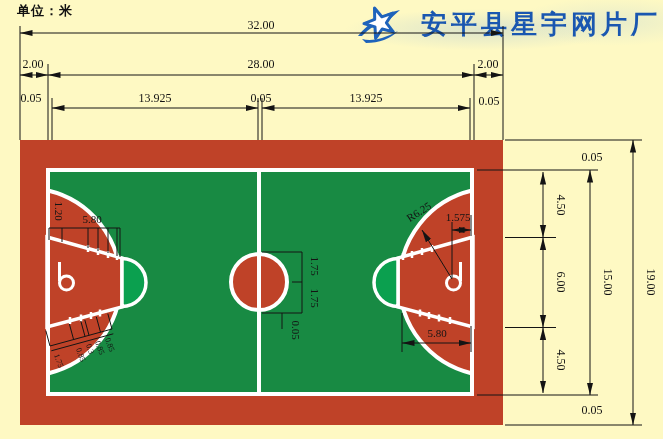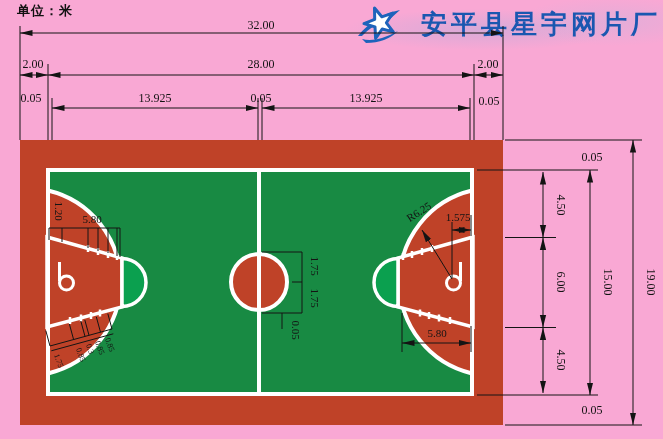--- a/index.html
+++ b/index.html
@@ -1,21 +1,21 @@
 <!DOCTYPE html>
 <html style="--court-red: #bf4228; --field-green: #188a43; --key-green: #0ba04f; --line-white: #ffffff; --dim-black: #141414; --logo-blue: #1a57b0;"><head>
 <meta charset="utf-8">
 <style>
   :root{
     --court-red:#bf4228; --field-green:#188a43; --key-green:#0ba04f;
     --line-white:#ffffff; --dim-black:#141414; --logo-blue:#1a57b0;
   }
   *{margin:0;padding:0;box-sizing:border-box}
   body{background:#fff;font-family:"Liberation Sans",sans-serif}
-  .page{position:relative;width:663px;height:439px;background:#f9a8d4;overflow:hidden}
+  .page{position:relative;width:663px;height:439px;background:#fef9c3;overflow:hidden}
   .unit-label{position:absolute;left:17px;top:2px;font-size:13px;font-weight:600;
     color:#111;letter-spacing:1px}
   .logo-wash{position:absolute;left:335px;top:0;width:328px;height:54px;
     background:
       radial-gradient(ellipse 60% 55% at 45% 55%, rgba(130,175,225,.28), rgba(130,175,225,0) 70%),
       radial-gradient(ellipse 40% 60% at 85% 40%, rgba(150,190,230,.22), rgba(150,190,230,0) 75%);}
   .logo{position:absolute;right:2px;top:3px;display:flex;align-items:center;gap:19px}
   .logo-text{font-size:26px;font-weight:800;color:var(--logo-blue);
     letter-spacing:4px;white-space:nowrap;font-family:"Liberation Sans",sans-serif}
   svg text{font-family:"Liberation Serif",serif}

